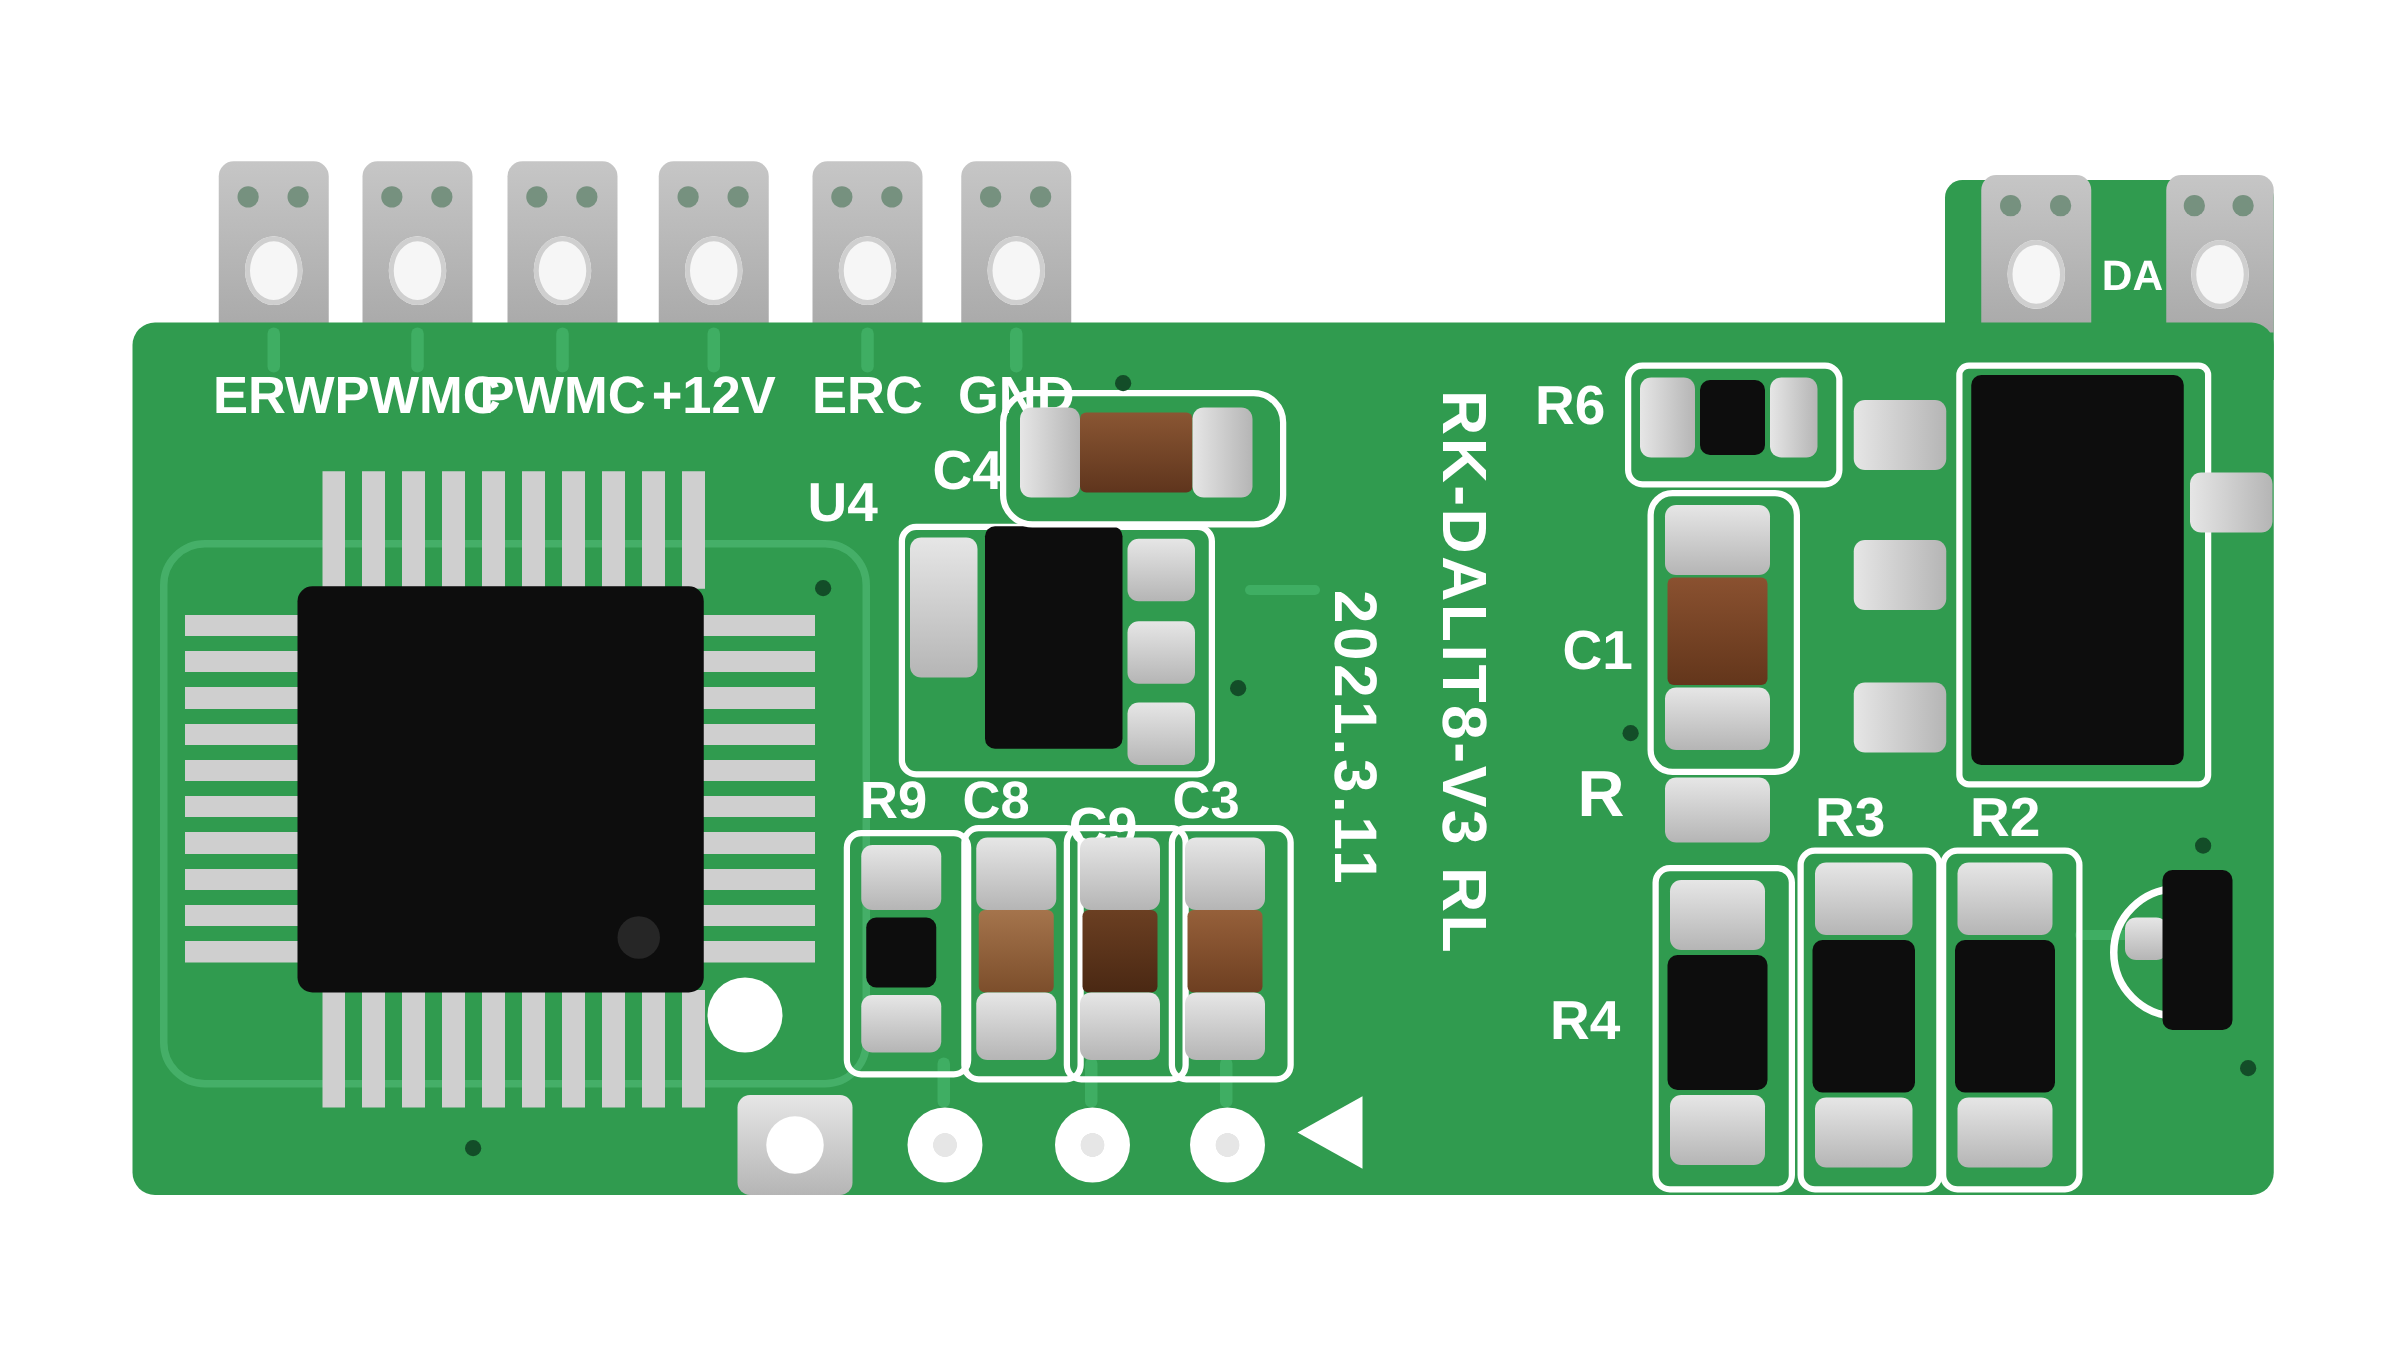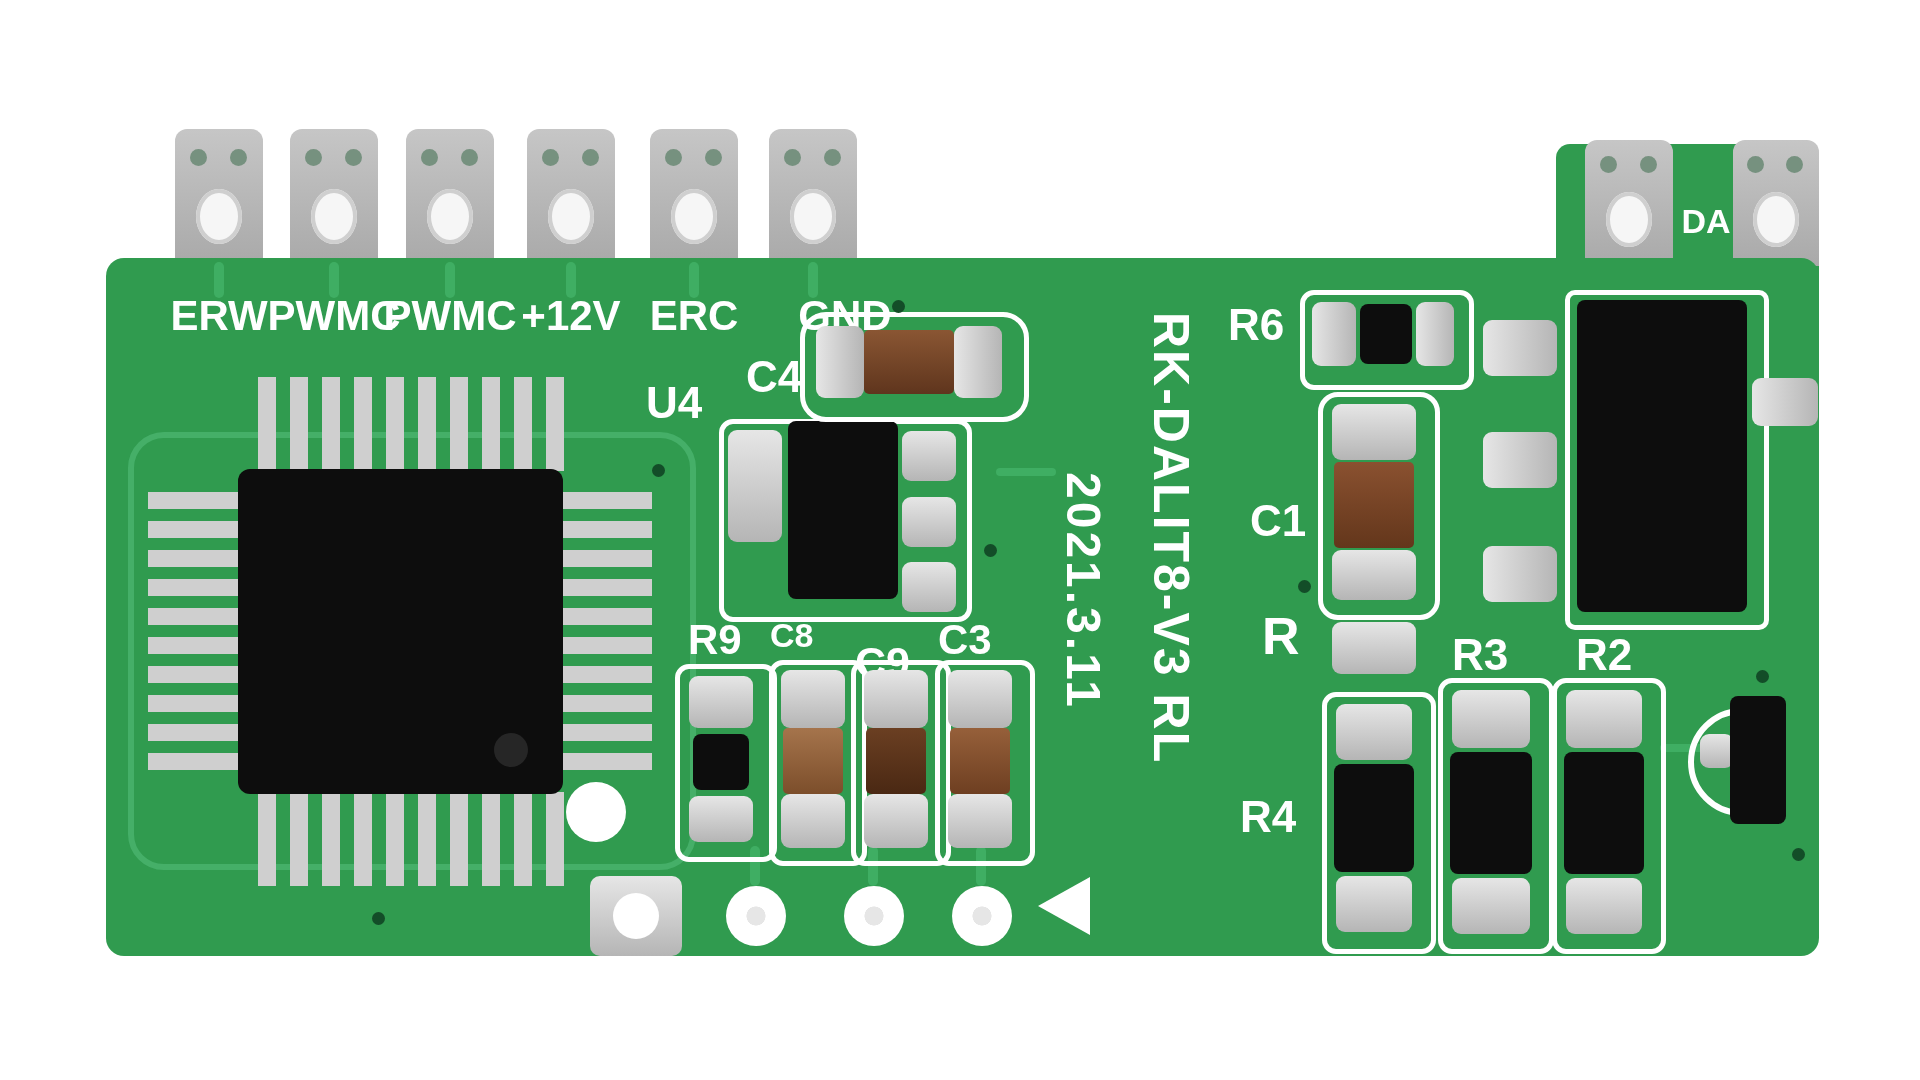--- a/index.html
+++ b/index.html
@@ -98,21 +98,21 @@
   <div class="trace" style="left:750px;top:846px;width:10px;height:40px;"></div>
   <div class="trace" style="left:868px;top:846px;width:10px;height:40px;"></div>
   <div class="trace" style="left:976px;top:846px;width:10px;height:40px;"></div>
   <div class="trace" style="left:1660px;top:744px;width:44px;height:8px;"></div>
 
   <div class="label center" style="left:219px;top:292px;font-size:42px;text-align:center;">ERW</div>
   <div class="label center" style="left:334px;top:292px;font-size:42px;">PWMC</div>
   <div class="label center" style="left:450px;top:292px;font-size:42px;">PWMC</div>
   <div class="label center" style="left:571px;top:292px;font-size:42px;">+12V</div>
   <div class="label center" style="left:694px;top:292px;font-size:42px;">ERC</div>
-  <div class="label center" style="left:813px;top:292px;font-size:42px;margin-left:32px;">GND</div>
+  <div class="label center" style="left:813px;top:292px;font-size:42px;">GND</div>
 
   <div class="pins-h" style="left:258px;top:377px;width:306px;height:94px;"></div>
   <div class="pins-h" style="left:258px;top:792px;width:306px;height:94px;"></div>
   <div class="pins-v" style="left:148px;top:492px;width:92px;height:278px;"></div>
   <div class="pins-v" style="left:560px;top:492px;width:92px;height:278px;"></div>
   <div class="chip" style="left:238px;top:469px;width:325px;height:325px;border-radius:12px;">
     <div class="abs" style="left:256px;top:264px;width:34px;height:34px;border-radius:50%;background:#262626;"></div>
   </div>
 
   <div class="label" style="left:646px;top:378px;font-size:44px;">U4</div>
@@ -123,21 +123,21 @@
   <div class="silver" style="left:902px;top:562px;width:54px;height:50px;"></div>
   <div class="chip" style="left:788px;top:421px;width:110px;height:178px;"></div>
 
   <div class="label" style="left:746px;top:352px;font-size:44px;">C4</div>
   <div class="silk" style="left:800px;top:312px;width:219px;height:100px;border-radius:26px;"></div>
   <div class="silver-h" style="left:816px;top:326px;width:48px;height:72px;"></div>
   <div class="brown" style="left:864px;top:330px;width:90px;height:64px;background:linear-gradient(180deg,#8a5633,#5f351d);"></div>
   <div class="silver-h" style="left:954px;top:326px;width:48px;height:72px;"></div>
 
   <div class="label" style="left:688px;top:616px;font-size:42px;">R9</div>
-  <div class="label" style="left:770px;top:616px;font-size:34px;">C8</div>
+  <div class="label" style="left:770px;top:616px;font-size:42px;">C8</div>
   <div class="label" style="left:855px;top:638px;font-size:43px;">C9</div>
   <div class="label" style="left:938px;top:616px;font-size:42px;">C3</div>
 
   <div class="silk" style="left:675px;top:664px;width:92px;height:188px;"></div>
   <div class="silver" style="left:689px;top:676px;width:64px;height:52px;"></div>
   <div class="chip" style="left:693px;top:734px;width:56px;height:56px;"></div>
   <div class="silver" style="left:689px;top:796px;width:64px;height:46px;"></div>
 
   <div class="silk" style="left:769px;top:660px;width:88px;height:196px;"></div>
   <div class="silver" style="left:781px;top:670px;width:64px;height:58px;"></div>

